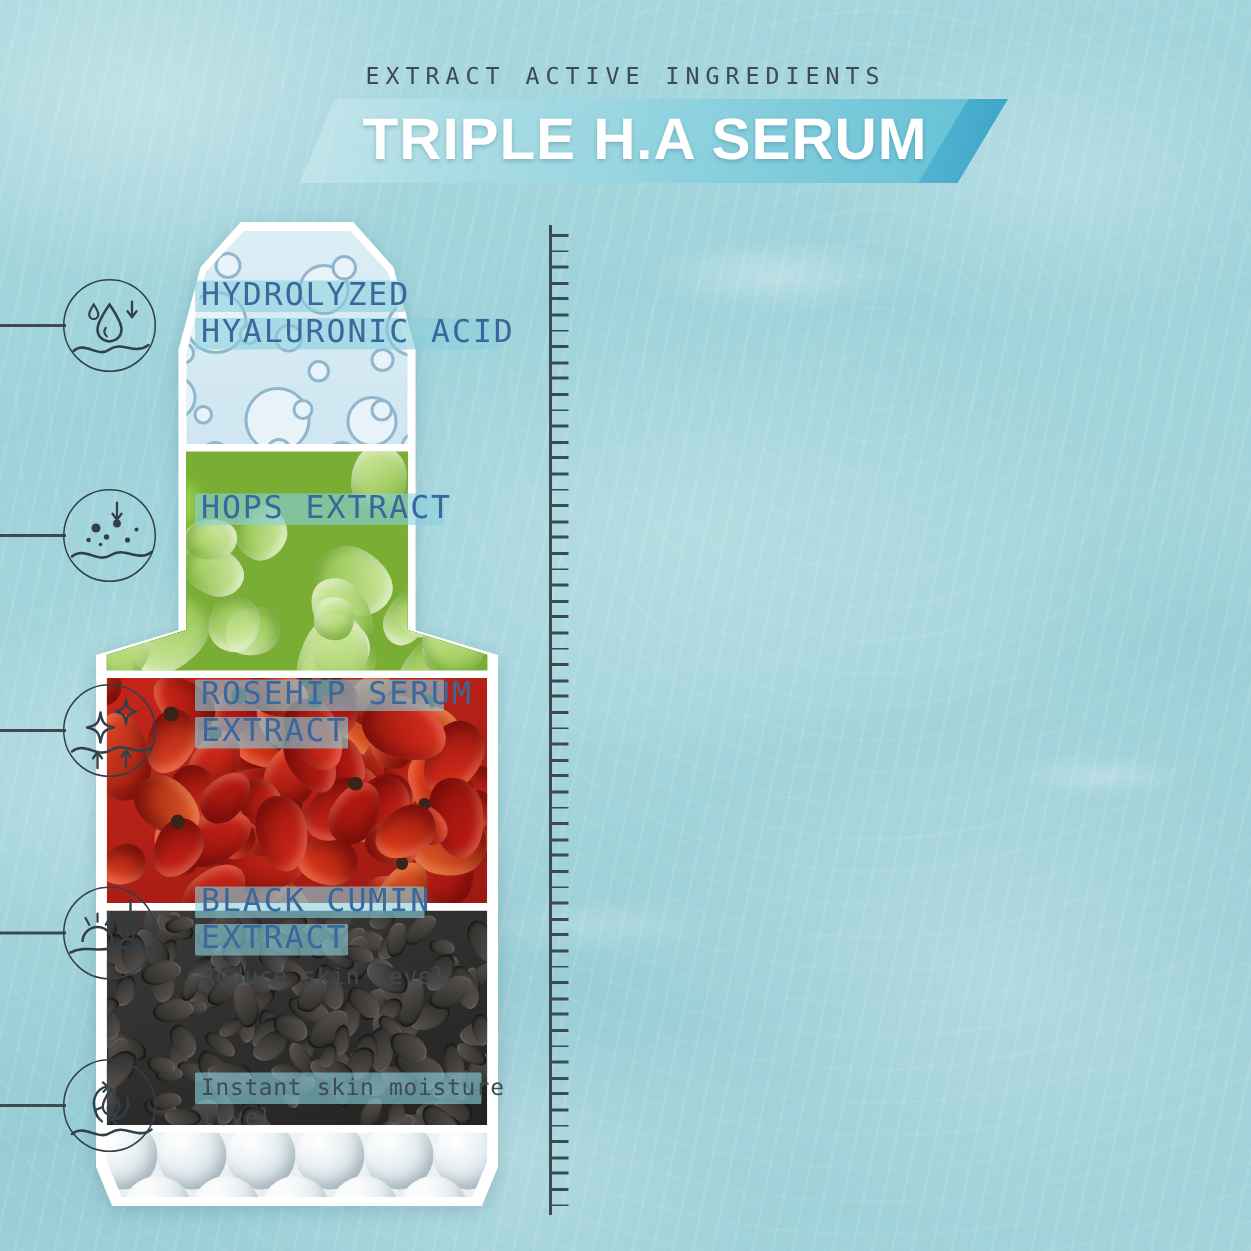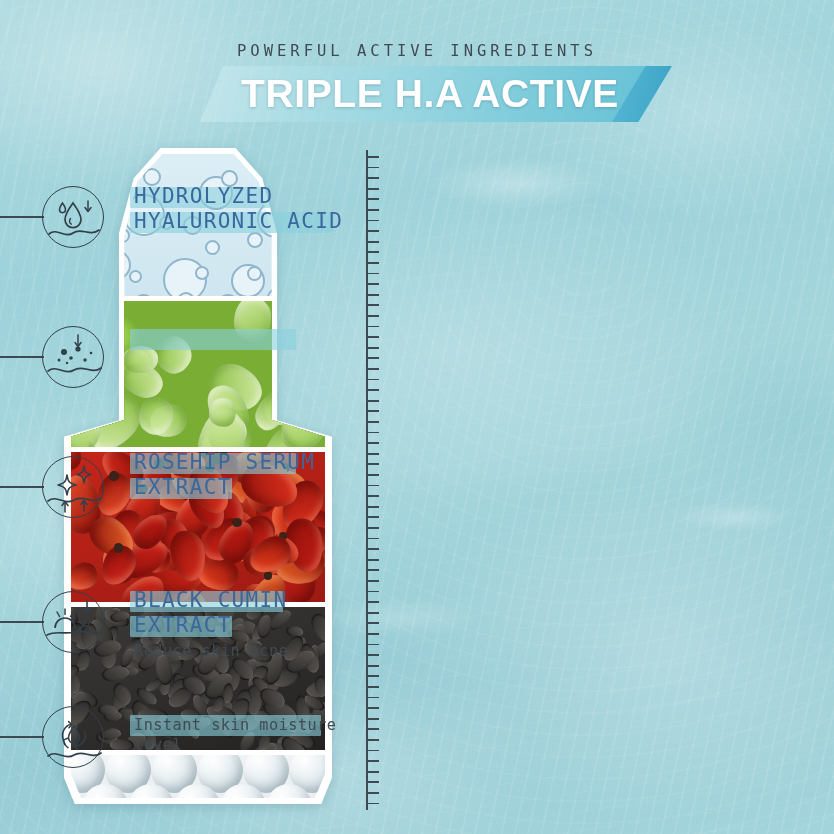--- a/index.html
+++ b/index.html
@@ -151,25 +151,25 @@
 </style>
 </head>
 <body>
 
 <div id="bg"></div>
 <div id="bg-ripples"></div>
 <div id="bg-sheen"></div>
 
 <div id="content">
 
-  <div class="eyebrow">POWERFUL ACTIVE INGREDIENTS</div>
+  <div class="eyebrow">EXTRACT ACTIVE INGREDIENTS</div>
   <div class="banner-wrap">
     <div class="banner"></div>
     <div class="banner-accent"></div>
-    <div class="banner-title">TRIPLE H.A ACTIVE</div>
+    <div class="banner-title">TRIPLE H.A SERUM</div>
   </div>
 
   <div class="bottle">
     <div class="bottle-outline"></div>
     <div class="bottle-inner">
       <div class="layer lay-bubbles" id="lay-bubbles">
           <div class="b" style="left: 52px; top: 40px; width: 38px; height: 38px;"></div>
           <div class="b" style="left: 128px; top: 22px; width: 30px; height: 30px;"></div>
           <div class="b" style="left: 186px; top: 46px; width: 34px; height: 34px;"></div>
           <div class="b" style="left: 30px; top: 96px; width: 26px; height: 26px;"></div>
@@ -584,20 +584,21 @@
             <circle cx="16" cy="33" r="1.5" fill="#32404a"></circle>
             <circle cx="24" cy="36" r="1.2" fill="#32404a"></circle>
             <circle cx="48" cy="26" r="1.3" fill="#32404a"></circle>
             <path d="M35 8 L35 19" stroke="#32404a" stroke-width="1.5" stroke-linecap="round"></path>
             <path d="M32 15.5 L35 19.5 L38 15.5" fill="none" stroke="#32404a" stroke-width="1.5" stroke-linecap="round" stroke-linejoin="round"></path>
             <path d="M5 44 C14 37 22 49 31 43 C40 37 49 48 58 41" fill="none" stroke="#32404a" stroke-width="1.7" stroke-linecap="round"></path>
           </svg>
         </div>
         <div class="txt" style="left: 134px; top: 326px; width: 450px;">
           <div class="hl-bar" style="left: -4px; top: 3px; width: 165.56px; height: 21px;"></div>
+          <div class="head">HOPS EXTRACT</div>
         </div>
       </div>
       <div class="row" style="top: 0px; left: 0px;">
         <div class="connector" style="left: 0px; top: 486px; width: 44px;"></div>
         <div class="icon-circle" style="left: 42px; top: 456px;">
           <svg width="62" height="62" viewBox="0 0 62 62">
             <path d="M24 18 C25 25 26.5 26.5 33 28 C26.5 29.5 25 31 24 38 C23 31 21.5 29.5 15 28 C21.5 26.5 23 25 24 18 Z" fill="none" stroke="#32404a" stroke-width="1.6" stroke-linejoin="round"></path>
             <path d="M41 9 C41.7 15 42.8 16.2 48 17.4 C42.8 18.6 41.7 19.8 41 25.8 C40.3 19.8 39.2 18.6 34 17.4 C39.2 16.2 40.3 15 41 9 Z" fill="none" stroke="#32404a" stroke-width="1.5" stroke-linejoin="round"></path>
             <path d="M5 44 C14 37 22 49 31 43 C40 37 49 48 58 41" fill="none" stroke="#32404a" stroke-width="1.7" stroke-linecap="round"></path>
             <path d="M22 55 L22 45" stroke="#32404a" stroke-width="1.6" stroke-linecap="round"></path>
@@ -624,21 +625,21 @@
             <path d="M44 8 L44 20" stroke="#32404a" stroke-width="1.6" stroke-linecap="round"></path>
             <path d="M40.8 16 L44 20.5 L47.2 16" fill="none" stroke="#32404a" stroke-width="1.6" stroke-linecap="round" stroke-linejoin="round"></path>
             <path d="M4 43 C14 38 22 43 31 40 C40 37 49 44 58 40" fill="none" stroke="#32404a" stroke-width="1.7" stroke-linecap="round"></path>
           </svg>
         </div>
         <div class="txt" style="left: 134px; top: 588px; width: 450px;">
           <div class="hl-bar" style="left: -4px; top: 3px; width: 152.93px; height: 21px;"></div>
           <div class="hl-bar" style="left: -4px; top: 28px; width: 102.41px; height: 21px;"></div>
           <div class="head">BLACK CUMIN
 EXTRACT</div>
-          <div class="desc">Reduce skin acne</div>
+          <div class="desc">Reduce skin level</div>
         </div>
       </div>
       <div class="row" style="top: 0px; left: 0px;">
         <div class="connector" style="left: 0px; top: 736px; width: 44px;"></div>
         <div class="icon-circle" style="left: 42px; top: 706px;">
           <svg width="62" height="62" viewBox="0 0 62 62">
             <path d="M31 19 C31 19 25.5 27 25.5 30.8 C25.5 34 28 36.3 31 36.3 C34 36.3 36.5 34 36.5 30.8 C36.5 27 31 19 31 19 Z" fill="none" stroke="#32404a" stroke-width="1.6"></path>
             <path d="M29.3 30.2 C28.3 31.6 28.5 33.3 29.9 34.1" fill="none" stroke="#32404a" stroke-width="1.3" stroke-linecap="round"></path>
             <path d="M20.5 33 A11.5 11.5 0 0 1 28 17.3" fill="none" stroke="#32404a" stroke-width="1.5" stroke-linecap="round"></path>
             <path d="M25.6 14.6 L29 17.6 L26 20.8" fill="none" stroke="#32404a" stroke-width="1.5" stroke-linecap="round" stroke-linejoin="round"></path>

